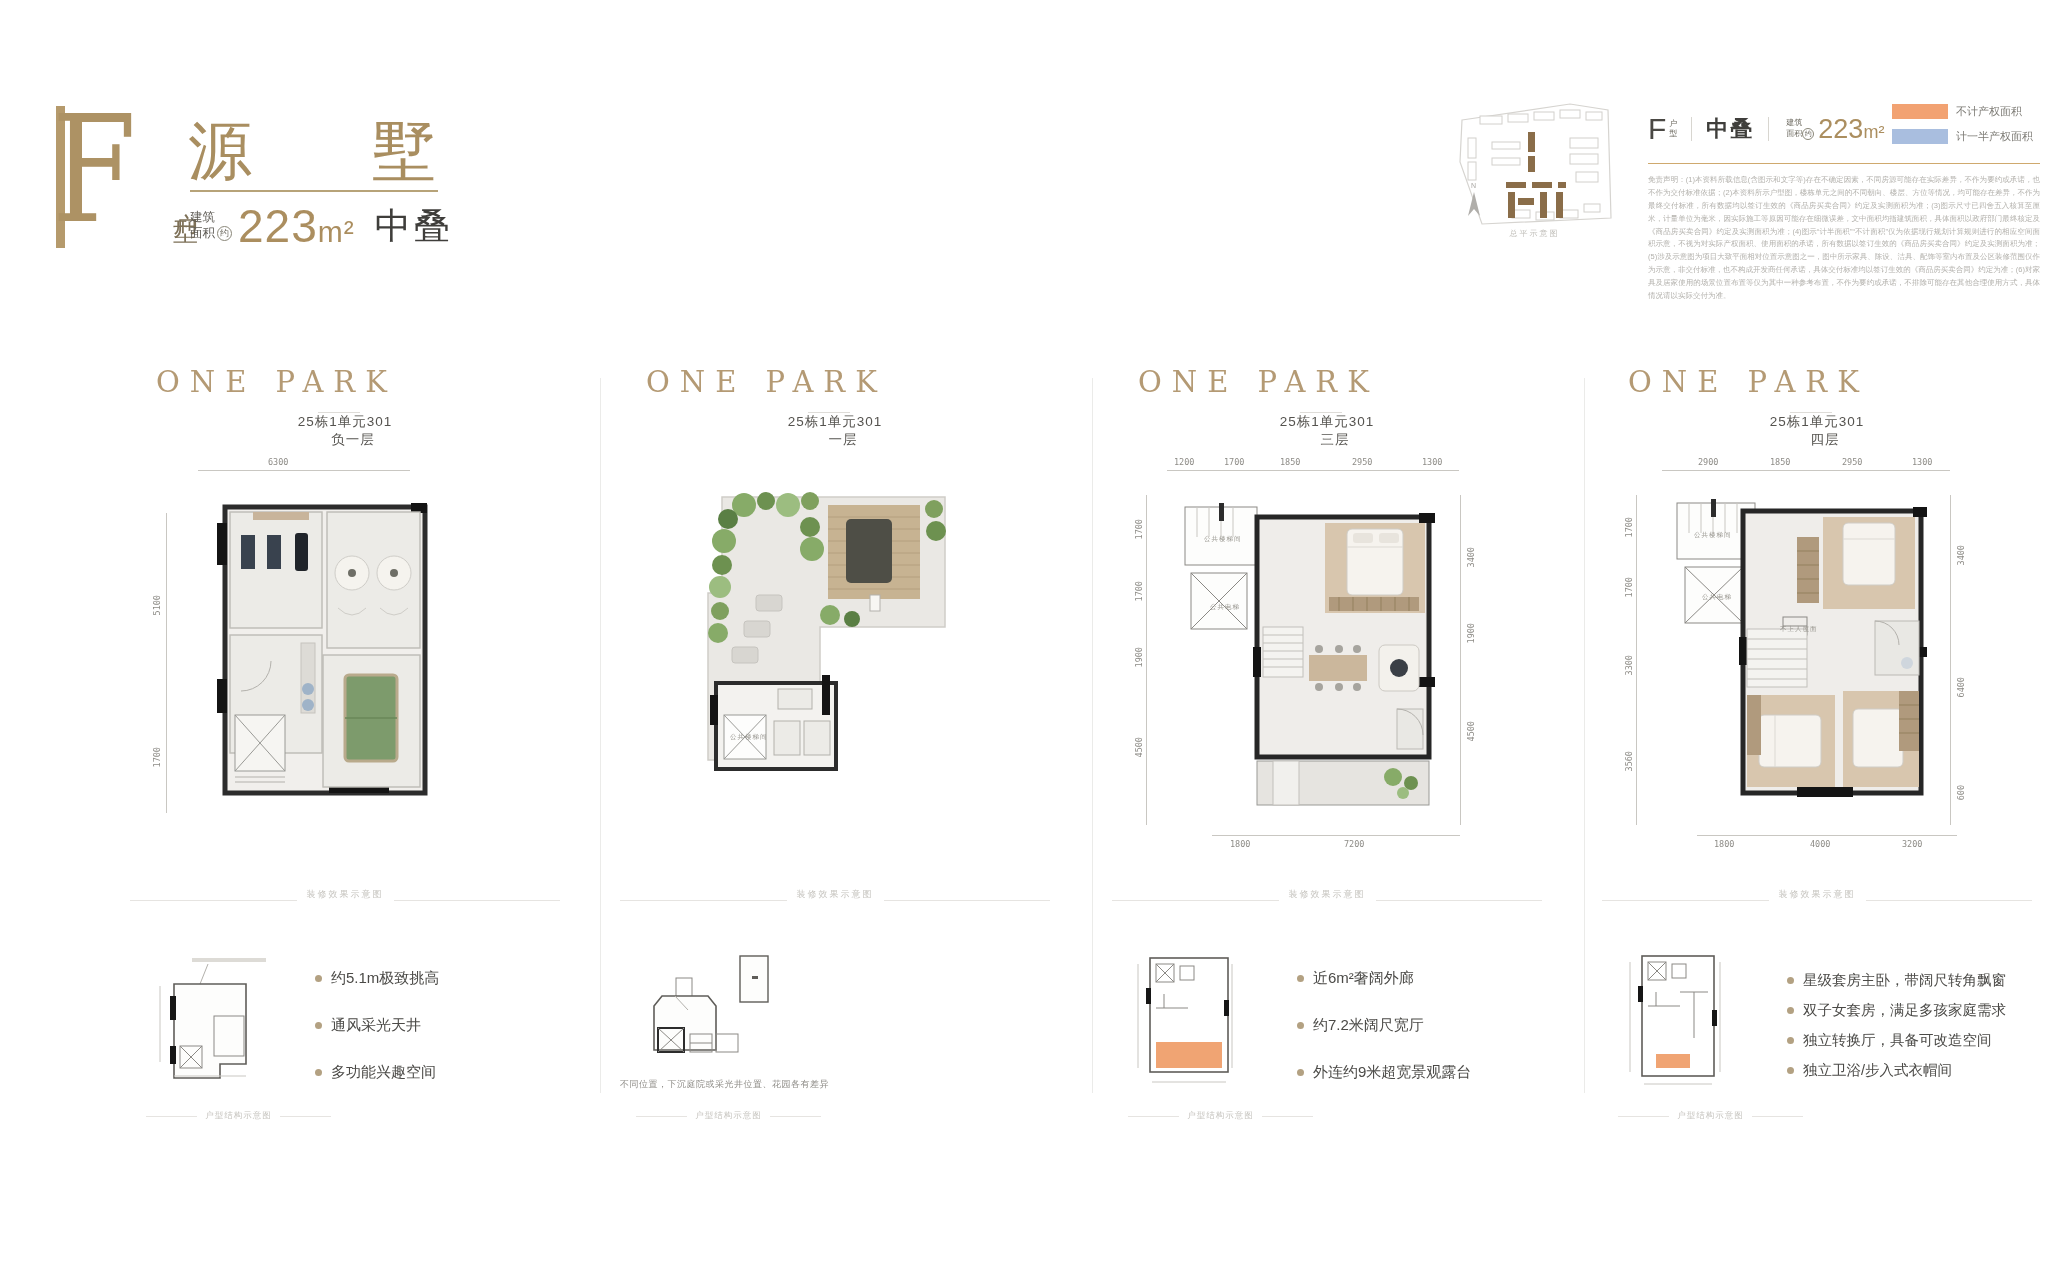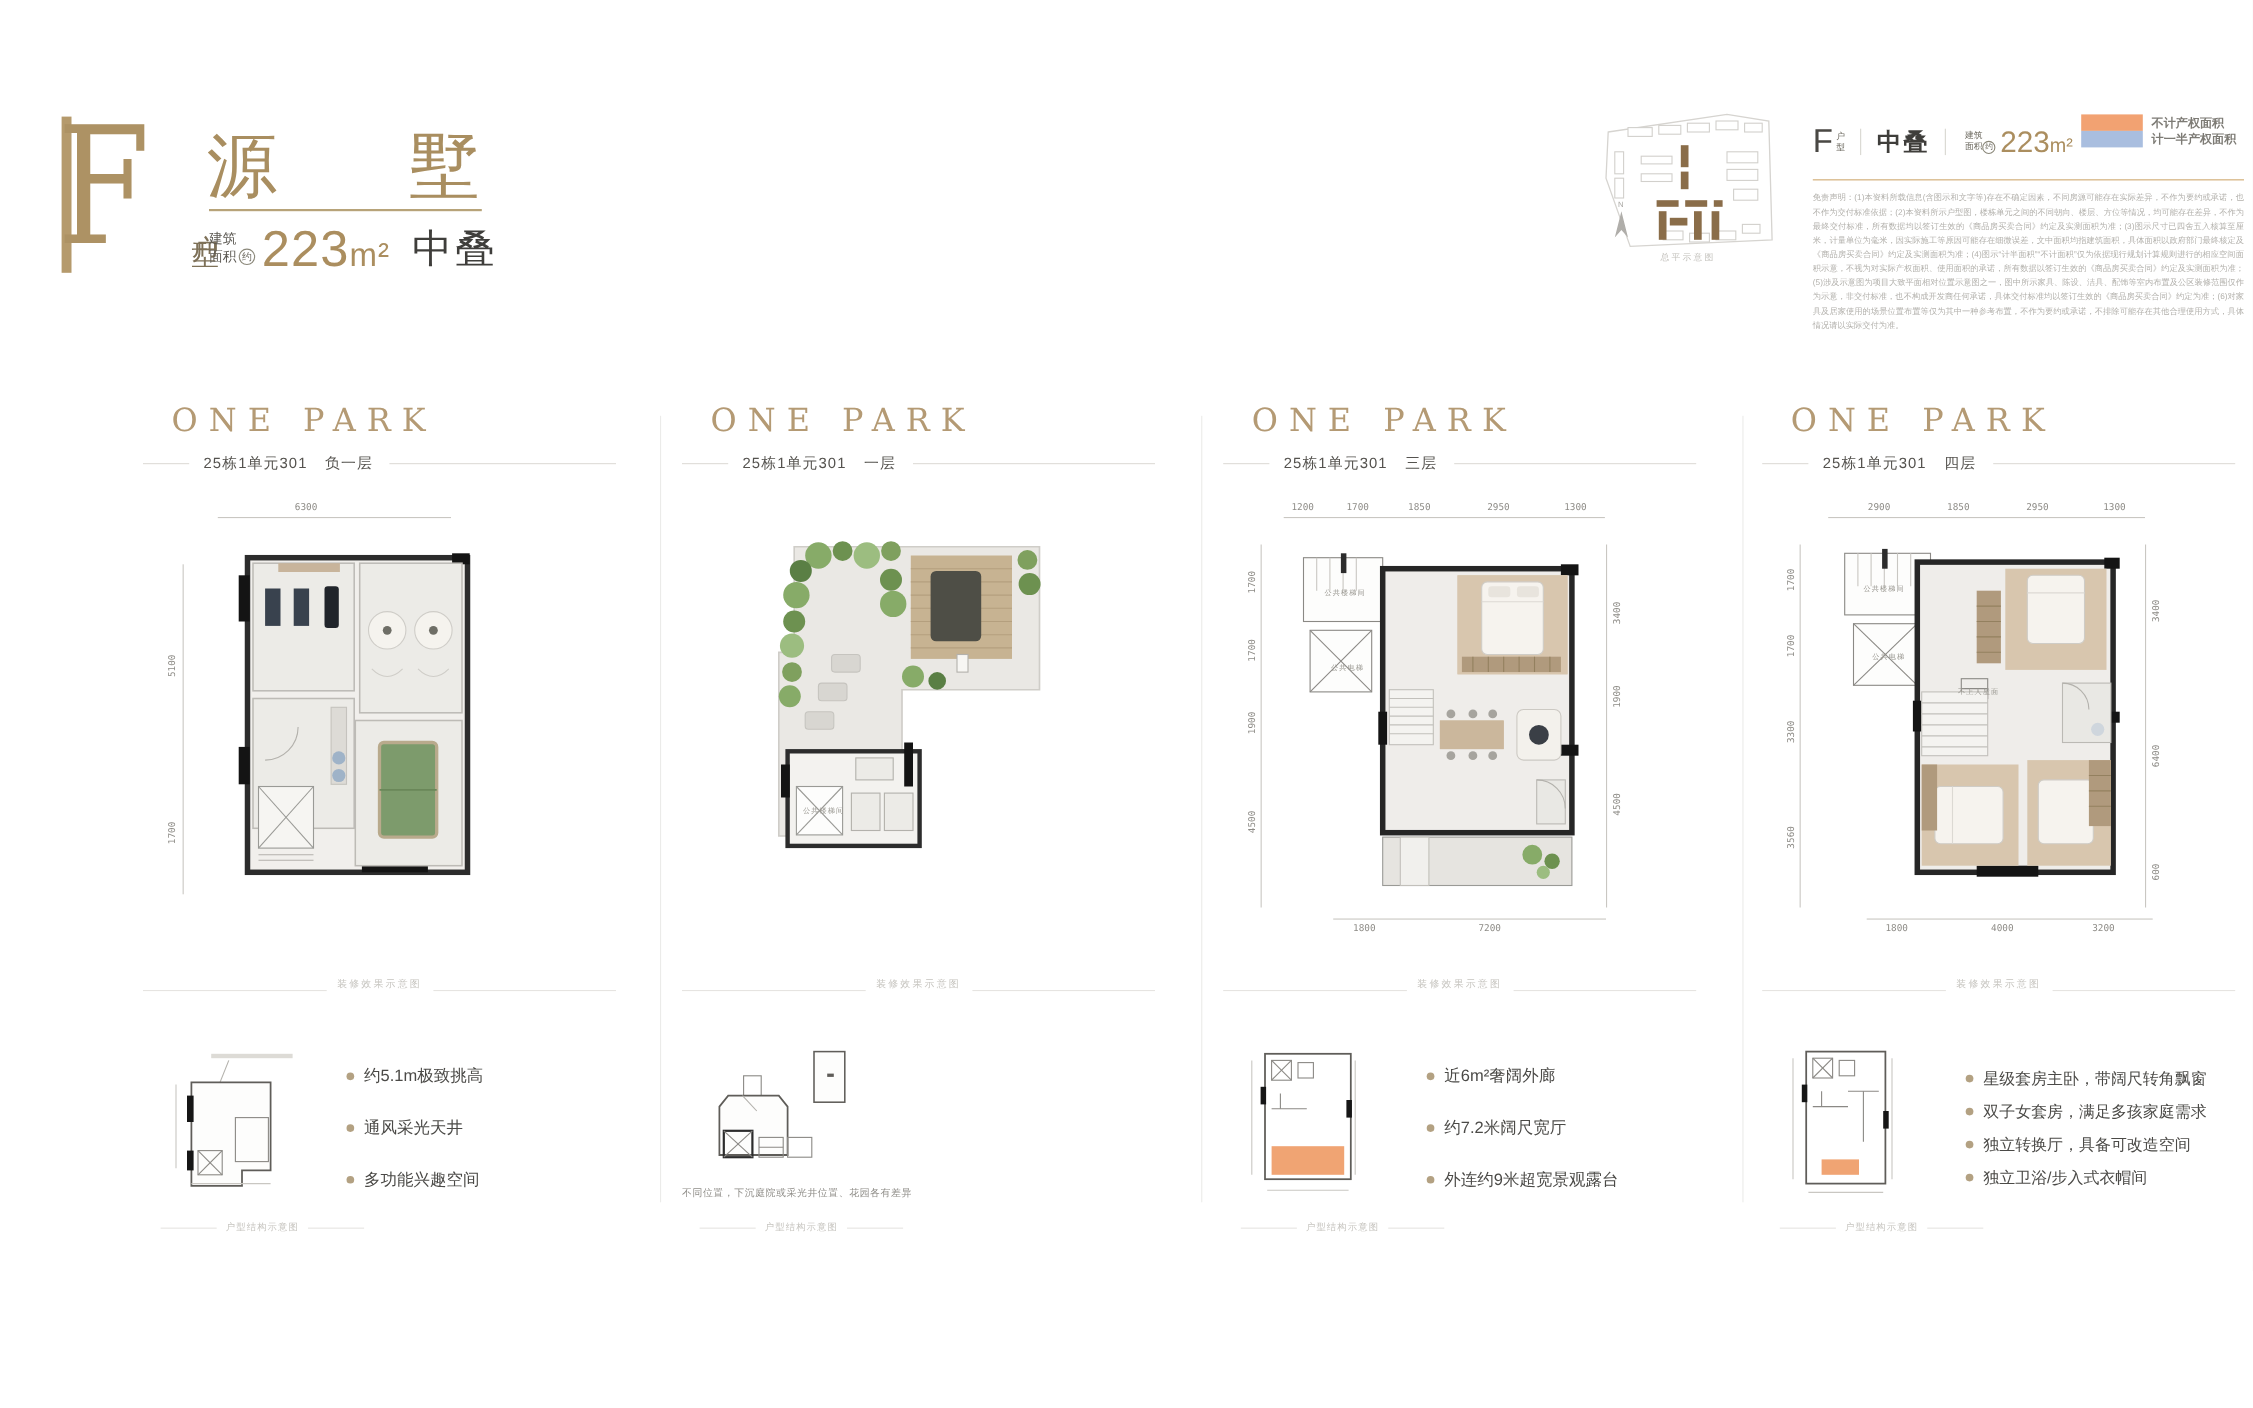--- a/index.html
+++ b/index.html
@@ -28,34 +28,34 @@
   .siteplan{position:absolute;left:1452px;top:98px;}
   .siteplan-cap{position:absolute;left:1452px;top:228px;width:165px;text-align:center;
                 font-size:8px;color:#c2c0bb;letter-spacing:2px;}
   .info-row{position:absolute;left:1648px;top:112px;display:flex;align-items:center;}
   .info-f{font-size:30px;color:#4a4844;}
   .info-stack{font-size:22px;font-weight:bold;color:#3f3e3b;letter-spacing:2px;}
   .mini-stack{display:flex;flex-direction:column;font-size:8px;color:#6b685e;line-height:1.2;margin-left:3px;}
   .vbar{width:1px;height:24px;background:#d8d6d0;margin:0 14px;}
   .info-area{font-size:27px;color:#ab8e5f;margin-left:4px;}
   .info-area .unit{font-size:18px;}
-  .legend{position:absolute;left:1892px;top:104px;display:flex;flex-direction:column;font-weight:bold;}
+  .legend{position:absolute;left:1892px;top:104px;display:flex;flex-direction:column;gap:10px;}
   .legend-item{display:flex;align-items:center;gap:8px;}
   .swatch{width:56px;height:15px;}
   .legend-label{font-size:11px;color:#7d7b75;}
   .info-rule{position:absolute;left:1648px;top:163px;width:392px;height:1px;background:#cfa96e;}
   .disclaimer{position:absolute;left:1648px;top:174px;width:392px;font-size:7.5px;line-height:1.72;
               color:#b3b1ac;text-align:justify;}
 
   
   .col{position:absolute;top:365px;width:430px;height:765px;}
   .divider{position:absolute;top:378px;height:715px;width:1px;background:#ebebe9;}
   .logo{font-family:"DejaVu Serif",serif;font-size:29px;letter-spacing:10px;color:#b49a74;
         padding-left:26px;font-weight:400;}
-  .cap{display:flex;align-items:center;margin-top:13px;}
+  .cap{display:flex;align-items:center;margin-top:13px;flex-direction:column;}
   .capline{height:1px;background:#dedcd8;}
   .cap .l{width:42px;margin-right:13px;}
   .cap .r{flex:1;margin-left:15px;}
   .captext{font-size:13.5px;color:#55534f;letter-spacing:1px;}
   .captext.floor{margin-left:16px;}
 
   .plan-wrap{position:absolute;top:90px;left:0;width:430px;height:430px;}
   .dim{position:absolute;font-family:"DejaVu Sans Mono",monospace;font-size:8.5px;color:#8e8c87;}
   .dim.v{writing-mode:vertical-rl;transform:rotate(180deg);}
   .dl{position:absolute;background:#c9c7c2;}

